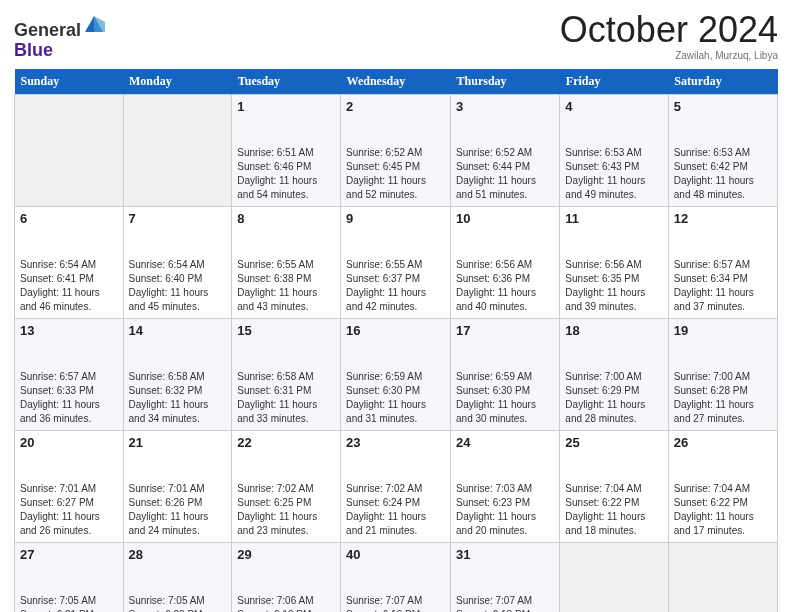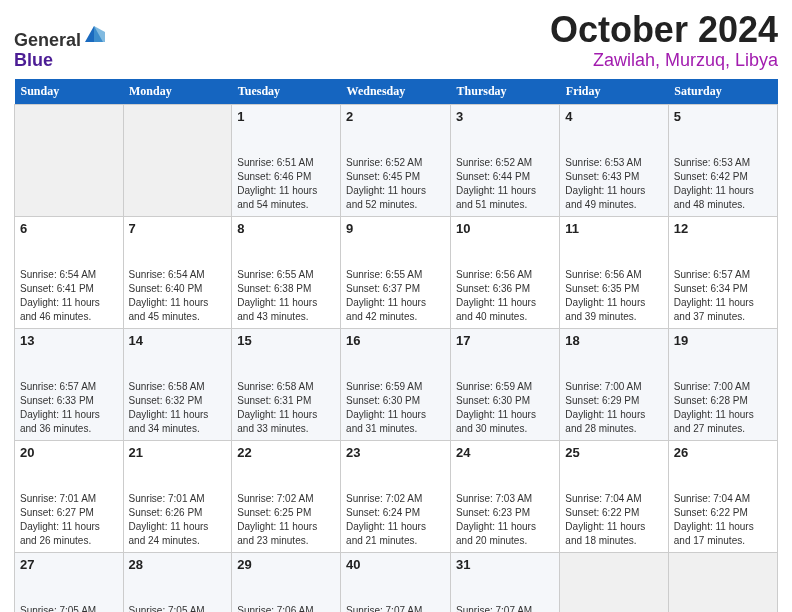--- a/index.html
+++ b/index.html
@@ -12,21 +12,21 @@
     }
     .container {
       width: 792px;
       min-height: 612px;
       background: #fff;
       padding: 10px 14px 10px 14px;
     }
     .header {
       display: flex;
       justify-content: space-between;
-      align-items: flex-end;
+      align-items: flex-start;
       margin-bottom: 8px;
     }
     .logo {
       display: flex;
       align-items: center;
       margin-top: 4px;
     }
     .logo-text {
       font-size: 18px;
       font-weight: bold;
@@ -37,27 +37,27 @@
     .logo-icon {
       width: 22px;
       height: 22px;
       margin-left: 2px;
     }
     .title-block {
       text-align: right;
     }
     .month-title {
       font-size: 36px;
-      font-weight: bold;
+      font-weight: normal;
       color: #222;
       line-height: 1.1;
     }
     .location {
-      font-size: 18px;
-      color: #a21caf;
+      font-size: 10px;
+      color: #737373;
     }
     table {
       width: 100%;
       border-collapse: collapse;
       font-size: 10.5px;
     }
     thead tr th {
       background-color: #1565c0;
       color: #fff;
       text-align: left;

